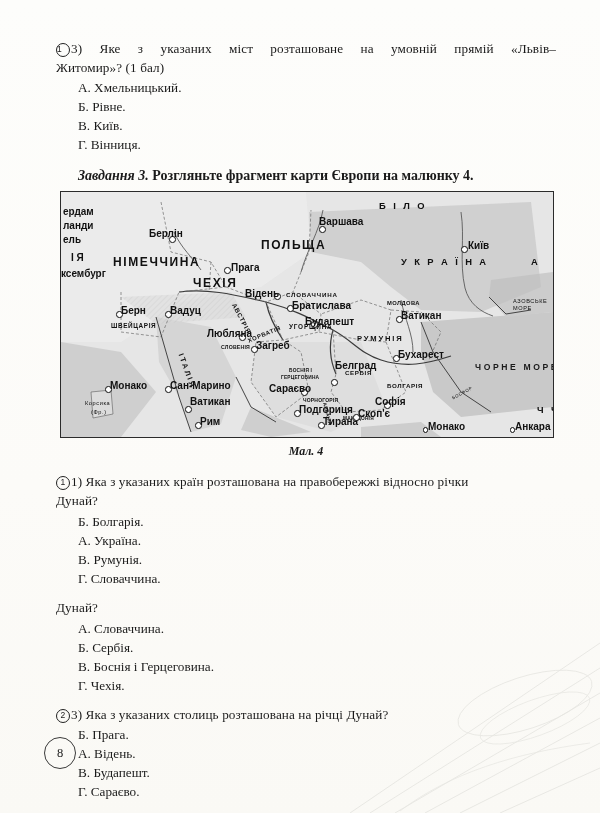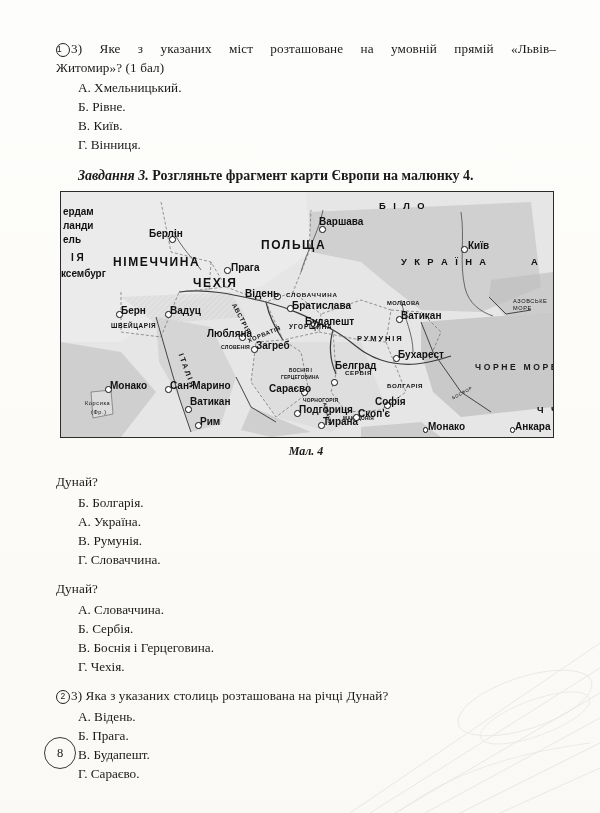--- a/index.html
+++ b/index.html
@@ -390,20 +390,23 @@
 
         <div class="lbl big" style="left:470px; top:64px;">А</div>
         <div class="lbl big" style="left:476px; top:212px;">Ч  Ч</div>
       </div>
       <div class="fig-cap">Мал. 4</div>
     </div>
 
     <div class="qs">
 
       <div class="qgroup">
+        <div class="q-line">
+          <span class="marker"><span class="circ">1</span></span><span>1) Яка з указаних країн розташована на правобережжі відносно річки</span>
+        </div>
         <div class="q-line">Дунай?</div>
         <div class="answers">
           <div class="answer">Б. Болгарія.</div>
           <div class="answer">А. Україна.</div>
           <div class="answer">В. Румунія.</div>
           <div class="answer">Г. Словаччина.</div>
         </div>
       </div>
 
       <div class="qgroup">
@@ -414,22 +417,22 @@
           <div class="answer">В. Боснія і Герцеговина.</div>
           <div class="answer">Г. Чехія.</div>
         </div>
       </div>
 
       <div class="qgroup">
         <div class="q-line">
           <span class="marker"><span class="circ">2</span></span><span>3) Яка з указаних столиць розташована на річці Дунай?</span>
         </div>
         <div class="answers">
+          <div class="answer">Б. Прага.</div>
           <div class="answer">А. Відень.</div>
-          <div class="answer">Б. Прага.</div>
           <div class="answer">В. Будапешт.</div>
           <div class="answer">Г. Сараєво.</div>
         </div>
       </div>
 
     </div>
   </div>
 
   <div class="page-num">8</div>
 </div>

